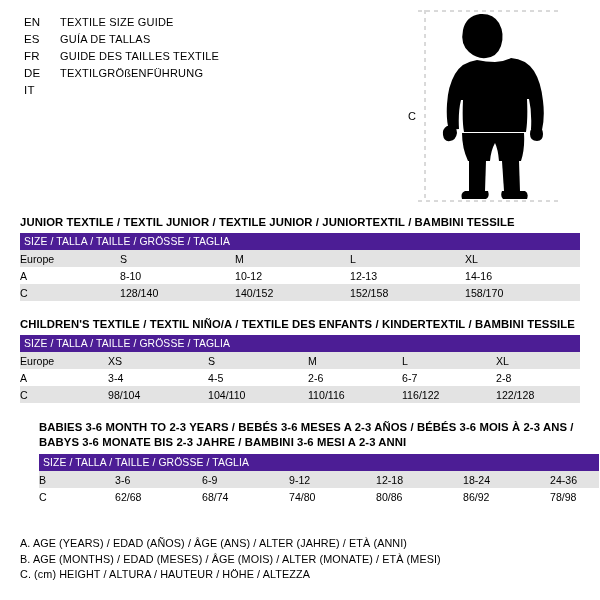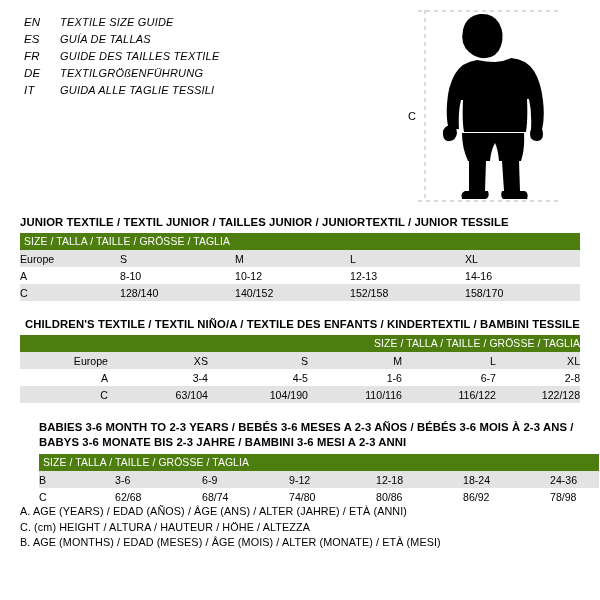--- a/index.html
+++ b/index.html
@@ -20,21 +20,20 @@
     height: 600px;
     box-sizing: border-box;
   }
 
   
   .lang-block {
     position: absolute;
     left: 24px;
     top: 14px;
     width: 400px;
-    font-style: italic;
   }
   .lang-row {
     display: flex;
     align-items: baseline;
     height: 17px;
     line-height: 17px;
     font-size: 11.5px;
     letter-spacing: 0.2px;
   }
   .lang-code {
@@ -89,21 +88,21 @@
     width: 560px;
     table-layout: fixed;
   }
   table.size-table td {
     font-size: 10.6px;
     padding: 0;
     height: 17px;
     vertical-align: middle;
   }
   tr.head-row td {
-    background: #4d7c0f;
+    background: #4c1d95;
     color: #ffffff;
     font-size: 10.4px;
     padding-left: 4px;
     letter-spacing: 0.1px;
   }
   tr.shade td {
     background: #e3e3e3;
   }
   tr.plain td {
     background: #ffffff;
@@ -142,21 +141,20 @@
     <div class="lang-row">
       <span class="lang-code">FR</span>
       <span class="lang-text">GUIDE DES TAILLES TEXTILE</span>
     </div>
     <div class="lang-row">
       <span class="lang-code">DE</span>
       <span class="lang-text">TEXTILGRÖßENFÜHRUNG</span>
     </div>
     <div class="lang-row">
       <span class="lang-code">IT</span>
-      <span class="lang-text">GUIDA ALLE TAGLIE TESSILI</span>
     </div>
   </div>
 
   <div class="figure-area">
     <svg class="figure-svg" width="170" height="200" viewBox="0 0 170 200">
 
       <line x1="17" y1="4" x2="17" y2="196" stroke="#b4b4b4" stroke-width="1" stroke-dasharray="4,4"></line>
       <line x1="10" y1="5" x2="150" y2="5" stroke="#b4b4b4" stroke-width="1" stroke-dasharray="4,4"></line>
       <line x1="10" y1="195" x2="150" y2="195" stroke="#b4b4b4" stroke-width="1" stroke-dasharray="4,4"></line>
       <g fill="#000000">
@@ -174,21 +172,21 @@
         <path d="M94 155 l17 0 l1 30 l-16 0 z"></path>
 
         <path d="M57 185 l23 0 q2 6 -2 8 l-24 0 q-2 -6 3 -8 z"></path>
         <path d="M94 185 l23 0 q4 2 2 8 l-24 0 q-3 -3 -1 -8 z"></path>
       </g>
     </svg>
     <div class="c-label">C</div>
   </div>
 
   <div class="section" style="top:216px;">
-    <div class="section-title">JUNIOR TEXTILE / TEXTIL JUNIOR / TAILLES JUNIOR / JUNIORTEXTIL / JUNIOR TESSILE</div>
+    <div class="section-title">JUNIOR TEXTILE / TEXTIL JUNIOR / TEXTILE JUNIOR / JUNIORTEXTIL / BAMBINI TESSILE</div>
     <table class="size-table">
       <colgroup>
         <col style="width:100px">
           <col style="width:115px">
           <col style="width:115px">
           <col style="width:115px">
           <col style="width:115px">
       </colgroup>
       <tbody>
         <tr class="head-row">
@@ -212,21 +210,21 @@
           <td class="lbl">C</td>
           <td>128/140</td>
           <td>140/152</td>
           <td>152/158</td>
           <td>158/170</td>
         </tr>
       </tbody>
     </table>
   </div>
 
-  <div class="section" style="top:318px;text-align:right;">
+  <div class="section" style="top:318px;">
     <div class="section-title">CHILDREN'S TEXTILE / TEXTIL NIÑO/A / TEXTILE DES ENFANTS / KINDERTEXTIL / BAMBINI TESSILE</div>
     <table class="size-table">
       <colgroup>
         <col style="width:88px">
           <col style="width:100px">
           <col style="width:100px">
           <col style="width:94px">
           <col style="width:94px">
           <col style="width:84px">
       </colgroup>
@@ -239,28 +237,28 @@
           <td>XS</td>
           <td>S</td>
           <td>M</td>
           <td>L</td>
           <td>XL</td>
         </tr>
         <tr class="plain">
           <td class="lbl">A</td>
           <td>3-4</td>
           <td>4-5</td>
-          <td>1-6</td>
+          <td>2-6</td>
           <td>6-7</td>
           <td>2-8</td>
         </tr>
         <tr class="shade">
           <td class="lbl">C</td>
-          <td>63/104</td>
-          <td>104/190</td>
+          <td>98/104</td>
+          <td>104/110</td>
           <td>110/116</td>
           <td>116/122</td>
           <td>122/128</td>
         </tr>
       </tbody>
     </table>
   </div>
 
   <div class="section" style="top:420px;padding-left:19px;">
     <div class="section-title two-line">BABIES 3-6 MONTH TO 2-3 YEARS / BEBÉS 3-6 MESES A 2-3 AÑOS / BÉBÉS 3-6 MOIS À 2-3 ANS /</div>
@@ -294,19 +292,19 @@
           <td>68/74</td>
           <td>74/80</td>
           <td>80/86</td>
           <td>86/92</td>
           <td>78/98</td>
         </tr>
       </tbody>
     </table>
   </div>
 
-  <div class="legend" style="top:504px;">
+  <div class="legend" style="top:536px;">
     <div>A. AGE (YEARS) / EDAD (AÑOS) / ÂGE (ANS) / ALTER (JAHRE) / ETÀ (ANNI)</div>
+    <div>B. AGE (MONTHS) / EDAD (MESES) / ÂGE (MOIS) / ALTER (MONATE) / ETÀ (MESI)</div>
     <div>C. (cm) HEIGHT / ALTURA / HAUTEUR / HÖHE / ALTEZZA</div>
-    <div>B. AGE (MONTHS) / EDAD (MESES) / ÂGE (MOIS) / ALTER (MONATE) / ETÀ (MESI)</div>
   </div>
 
 </div>
 
 </body></html>

